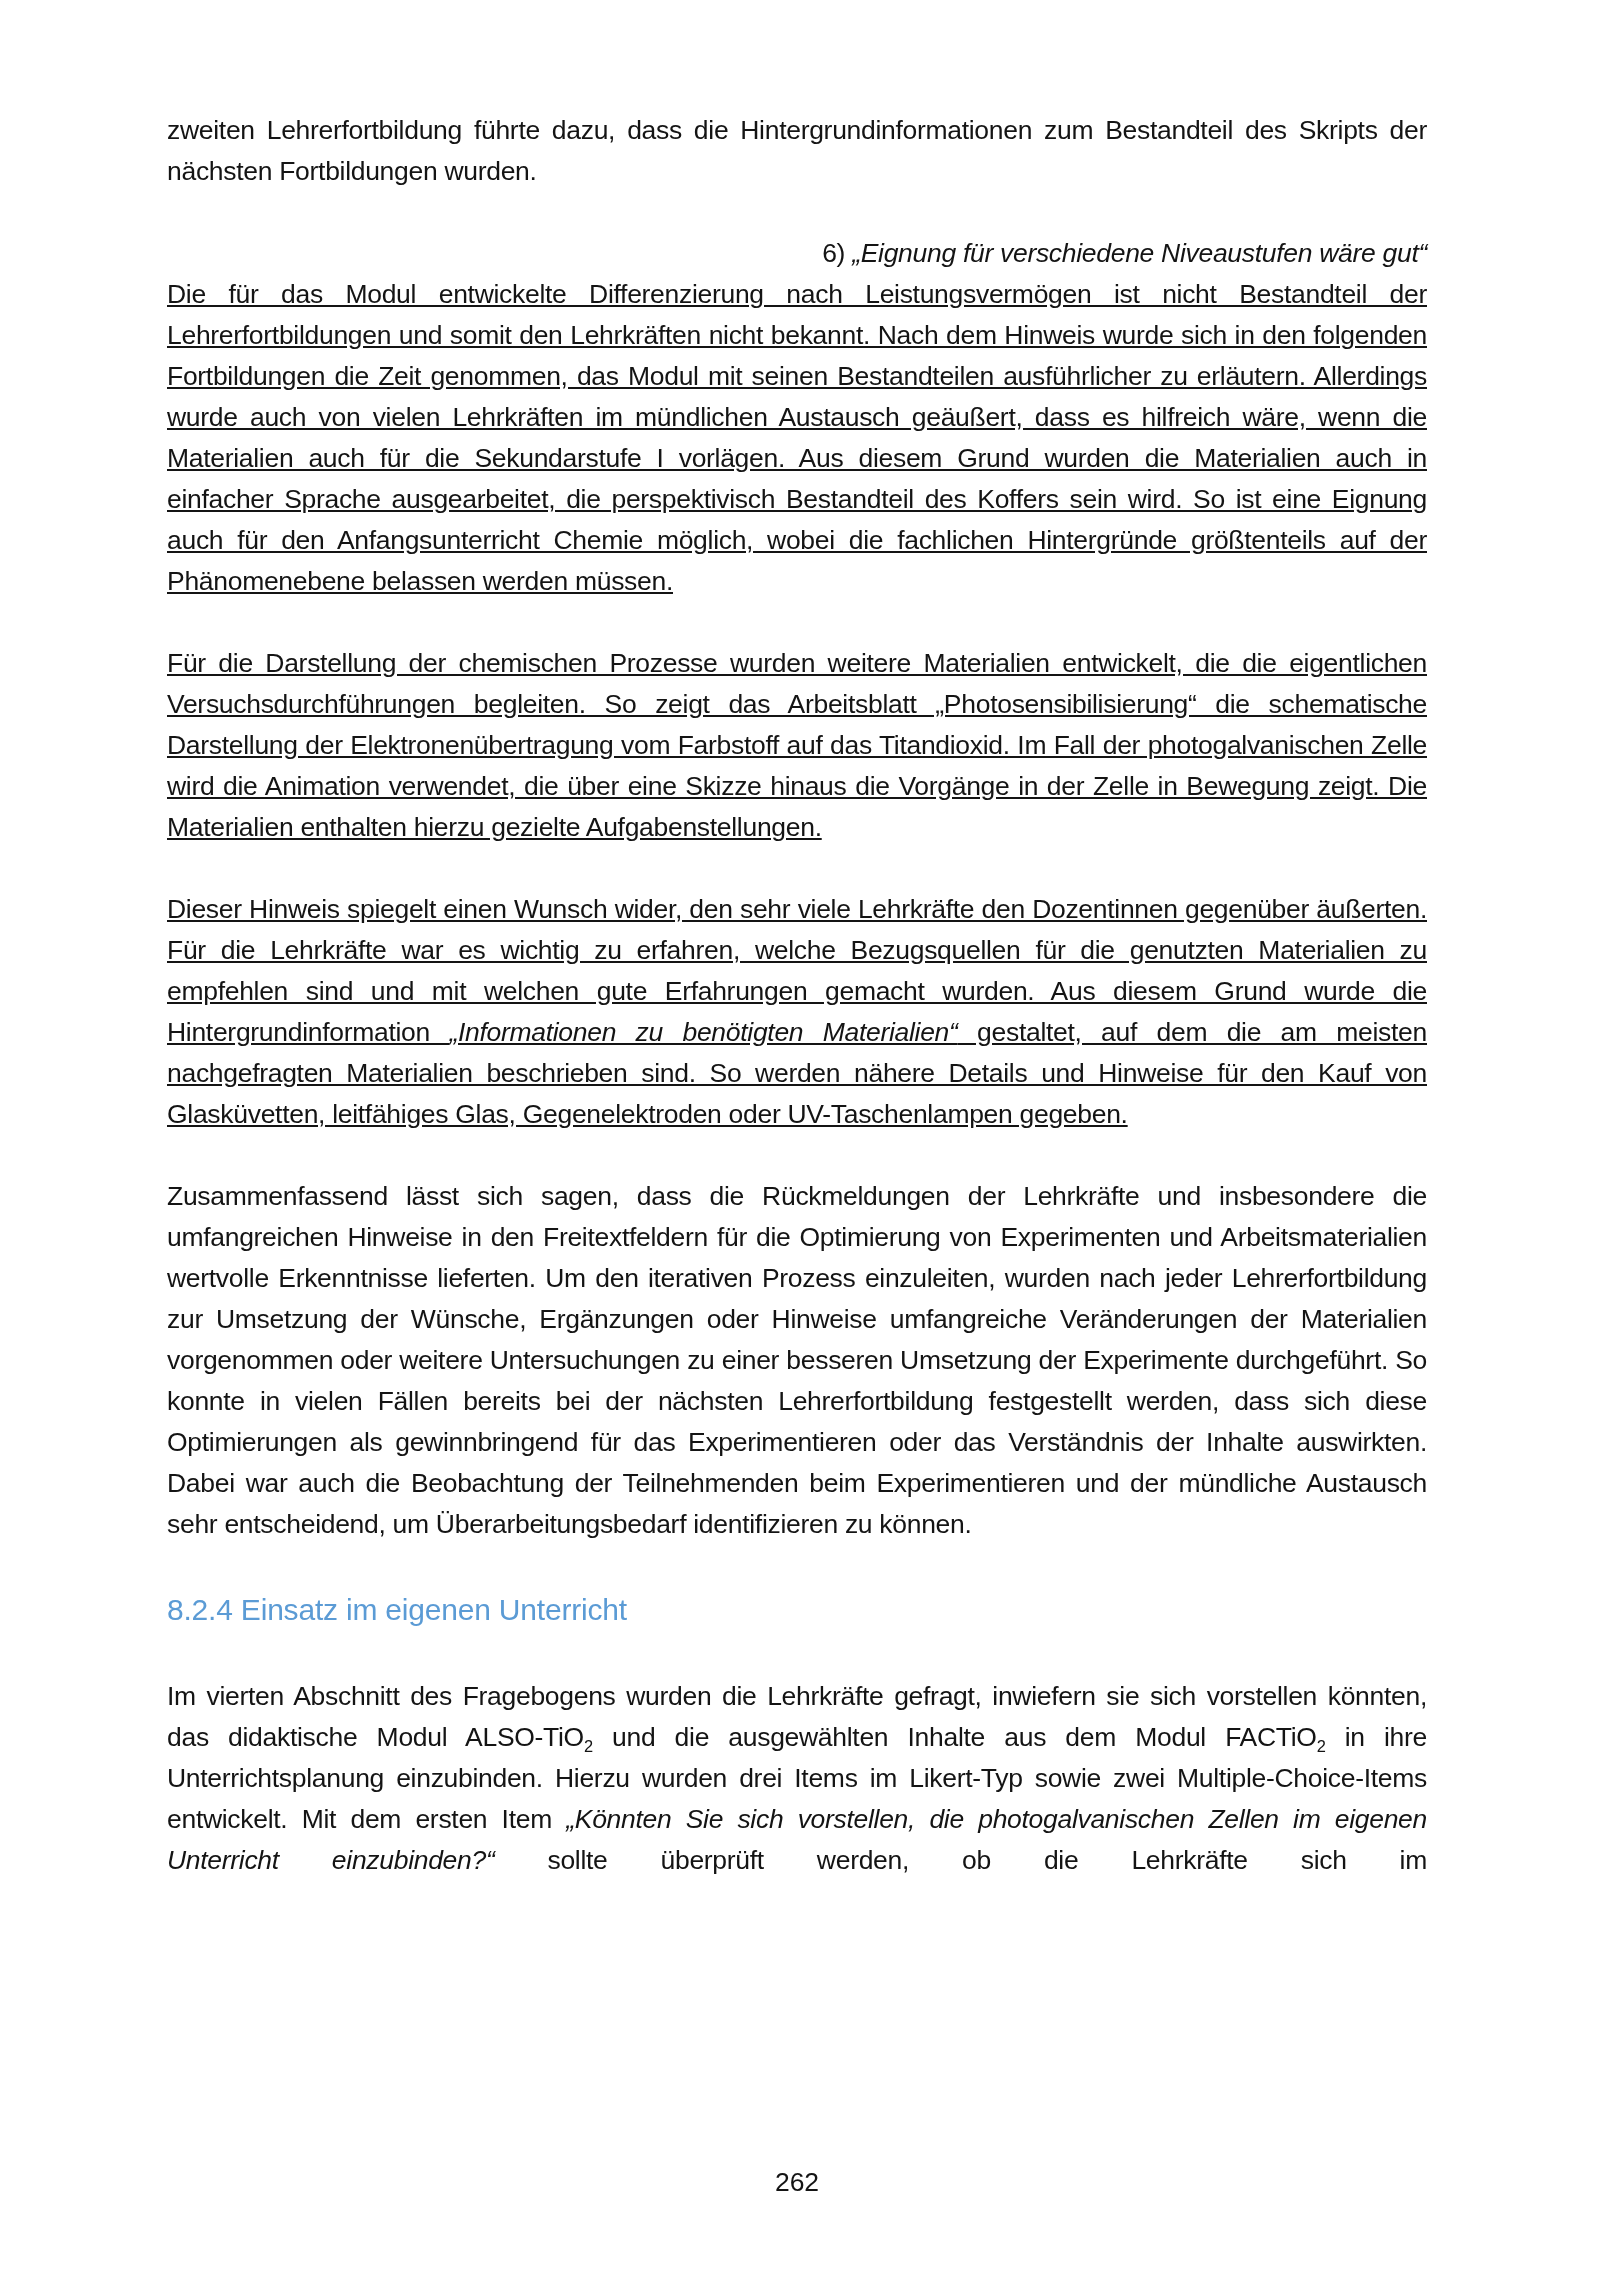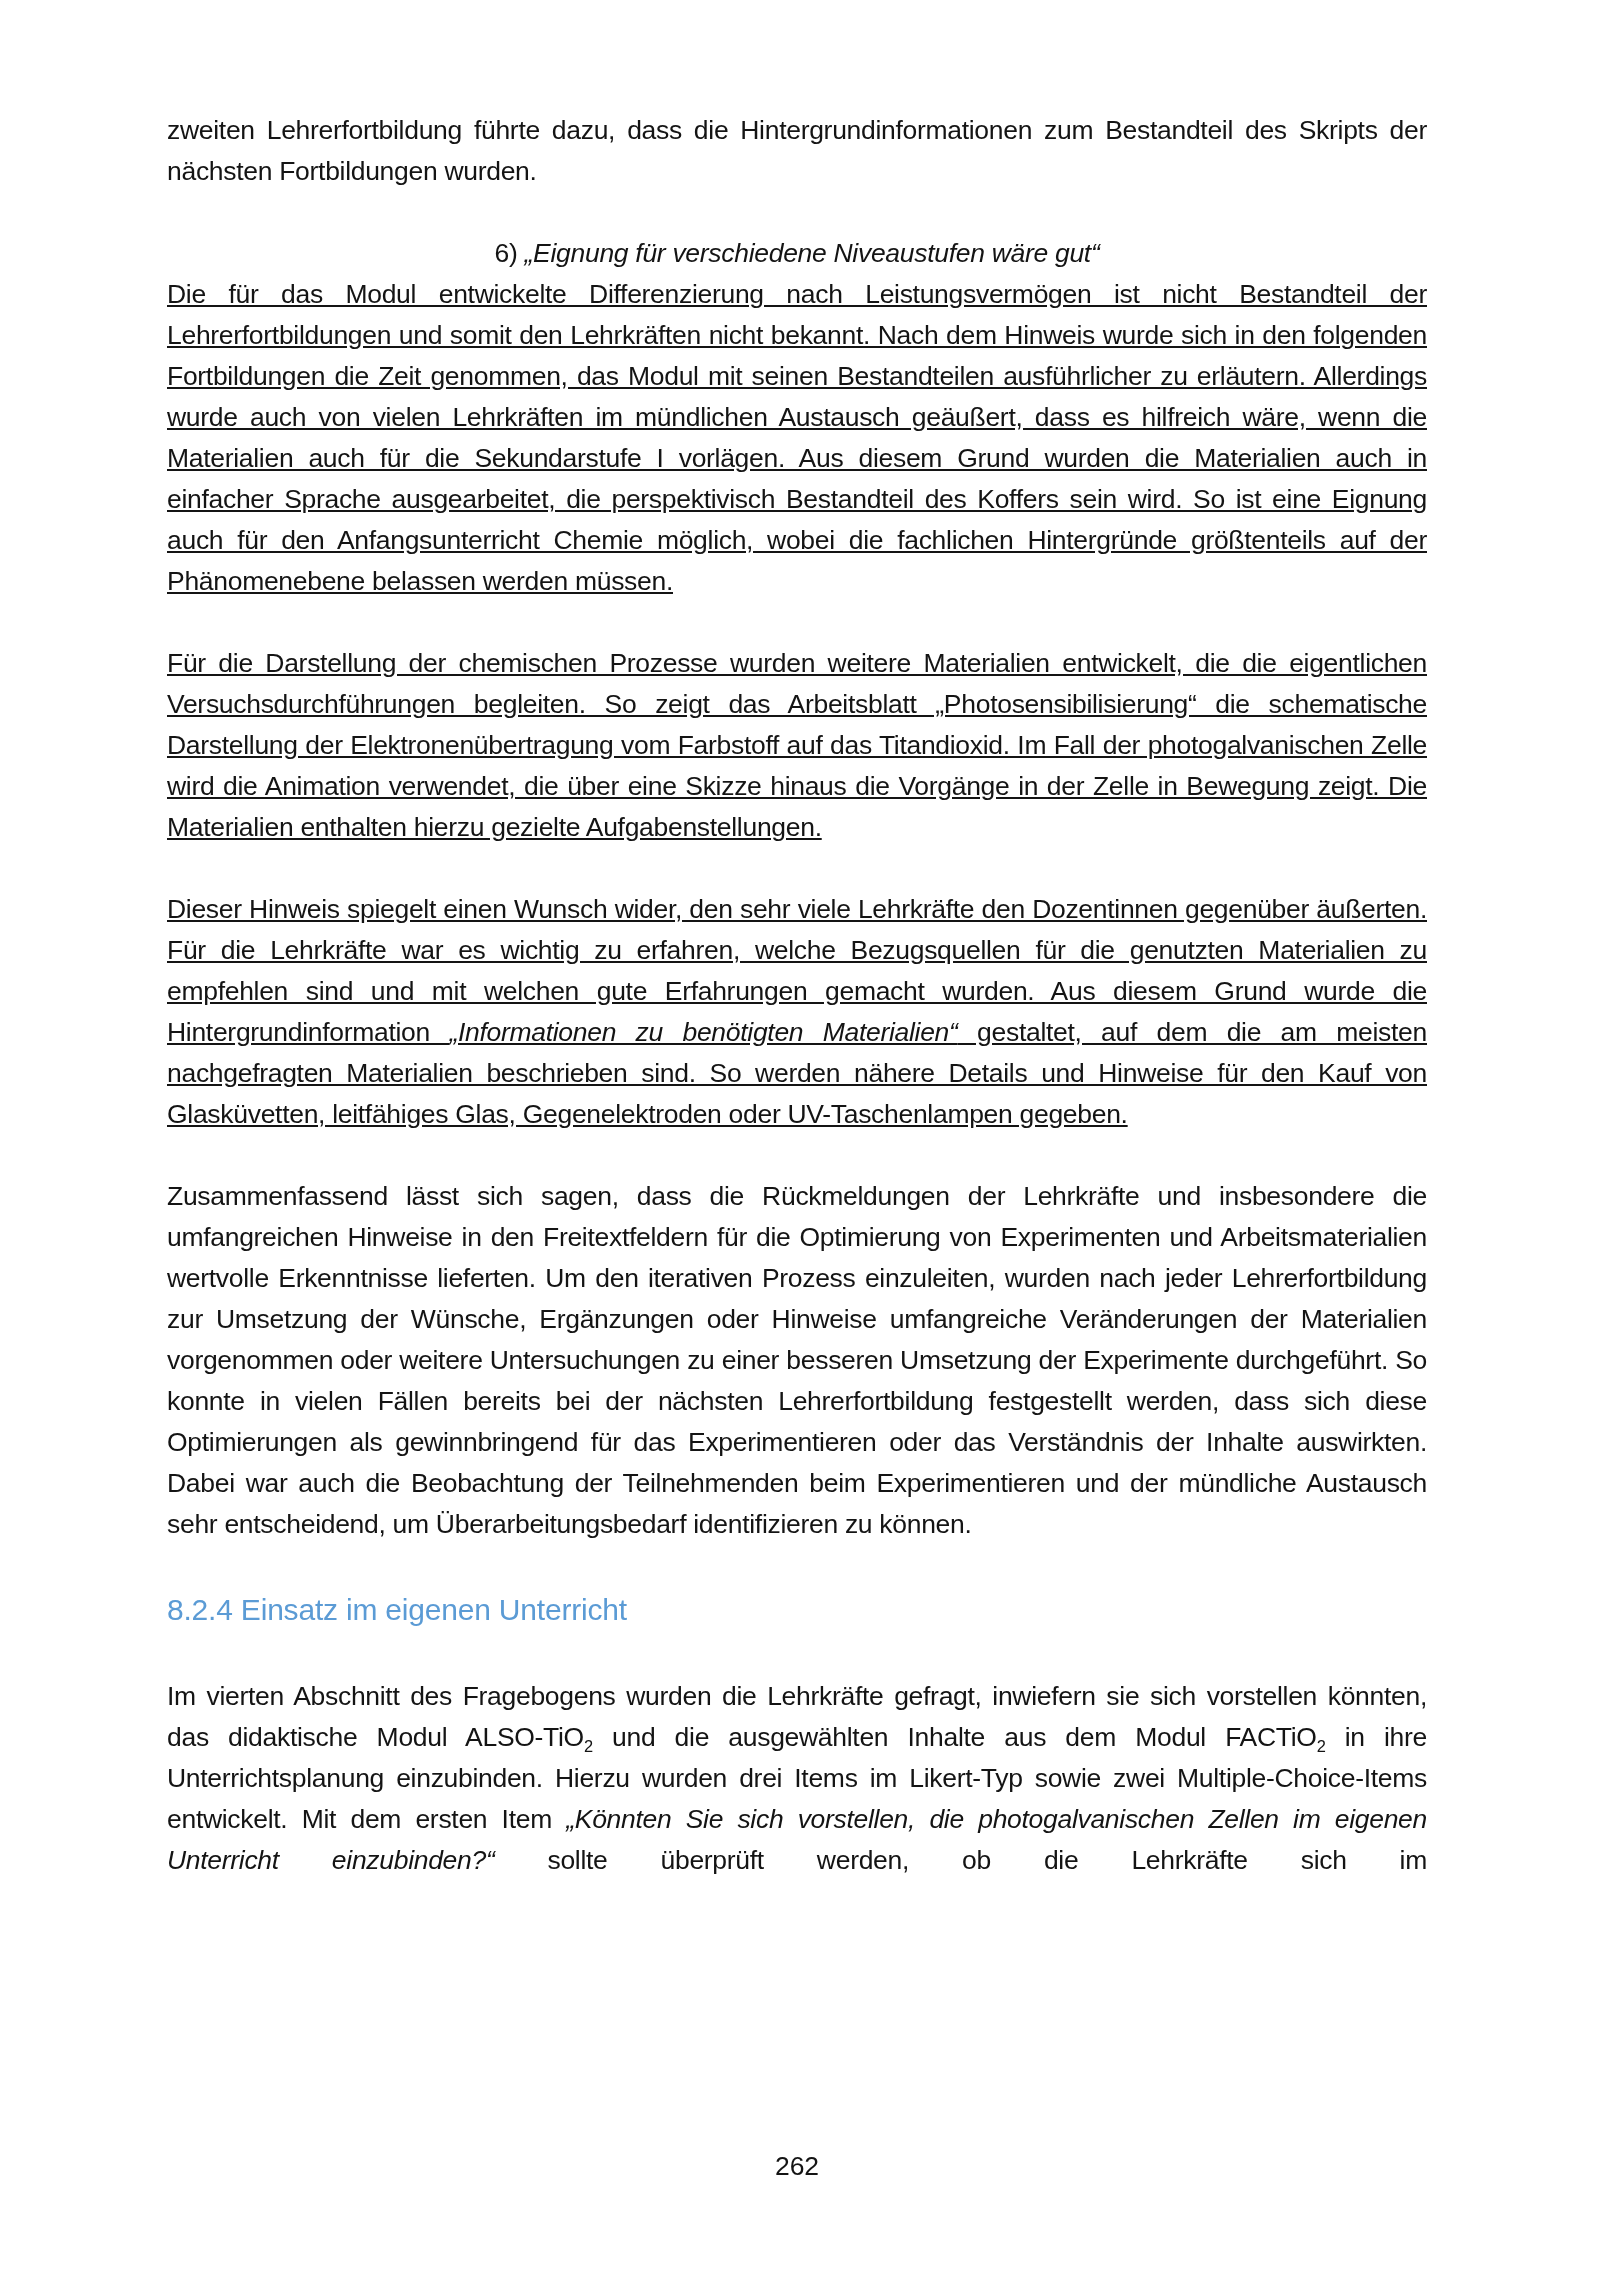--- a/index.html
+++ b/index.html
@@ -27,21 +27,21 @@
     font-size: 26.5px;
     line-height: 41px;
     letter-spacing: -0.3px;
     margin: 0;
   }
   .para {
     text-align: justify;
     margin-bottom: 41px;
   }
   .item-heading {
-    text-align: center;
+    text-align: right;
     margin: 0;
   }
   .para.after-heading {
     margin-top: 0;
     text-decoration: underline;
   }
   .para.continues {
     text-align-last: justify;
   }
   .it { font-style: italic; }
@@ -61,21 +61,21 @@
     font-weight: normal;
     color: #5B9BD5;
     letter-spacing: -0.2px;
     margin: 19.6px 0 43px 0;
     text-align: left;
   }
   .footer {
     position: absolute;
     left: 167px;
     width: 1260px;
-    bottom: 110px;
+    bottom: 94px;
     text-align: center;
     font-size: 26.5px;
     line-height: 33px;
     color: #141414;
   }
 </style>
 </head>
 <body>
 
 <div class="page">

